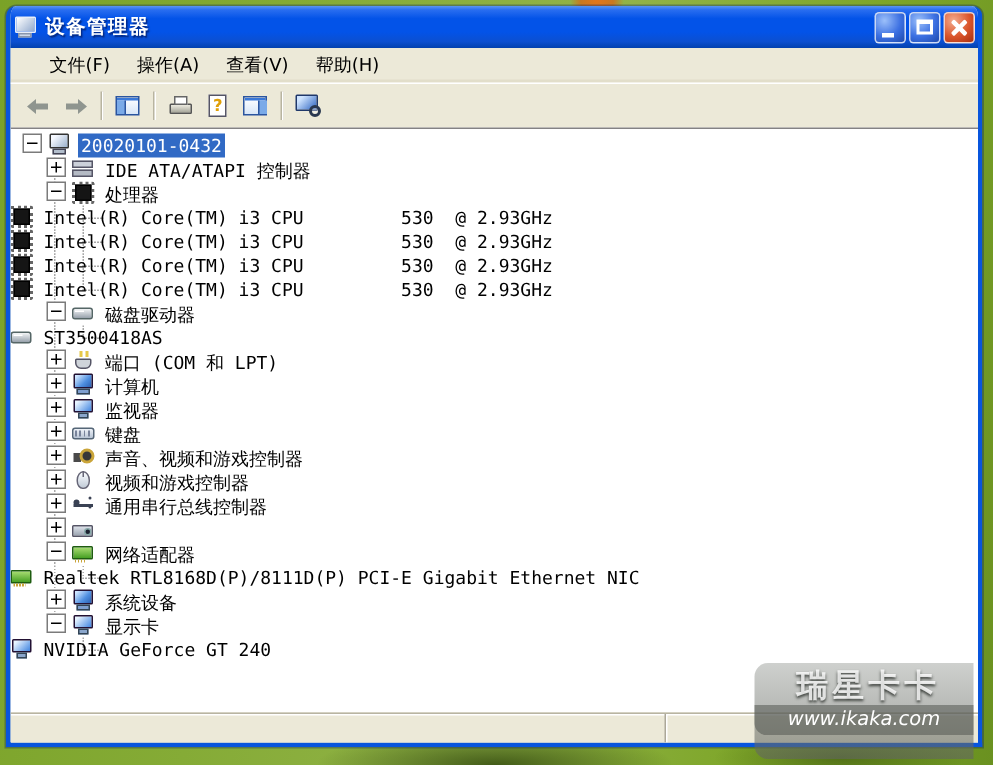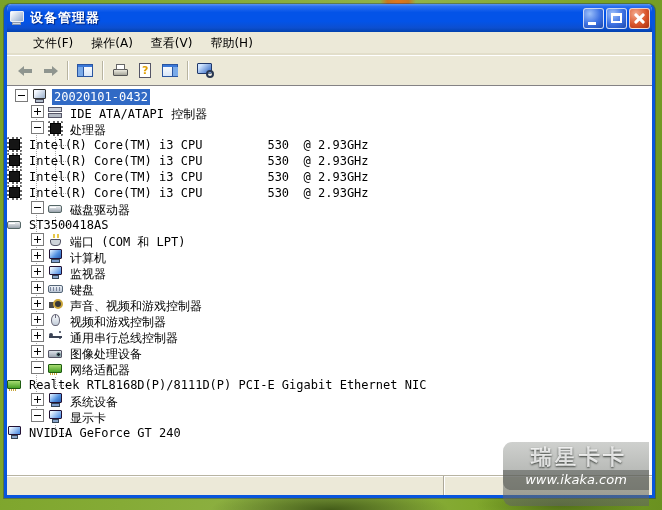--- a/index.html
+++ b/index.html
@@ -283,21 +283,20 @@
     <span class="lbl">视频和游戏控制器</span>
   </div>
       <div class="row d1 sp1">
     <span class="exp plus"></span>
     <span class="ic ic-usb"></span>
     <span class="lbl">通用串行总线控制器</span>
   </div>
       <div class="row d1 sp1">
     <span class="exp plus"></span>
     <span class="ic ic-imaging-device"></span>
-    <span class="lbl">图像处理设备</span>
   </div>
       <div class="row d1 sp1">
     <span class="exp minus"></span>
     <span class="ic ic-network-adapter"></span>
     <span class="lbl">网络适配器</span>
   </div>
       <div class="row d2 sp1 sp2h">
     
     <span class="ic ic-network-adapter"></span>
     <span class="lbl">Realtek RTL8168D(P)/8111D(P) PCI-E Gigabit Ethernet NIC</span>

